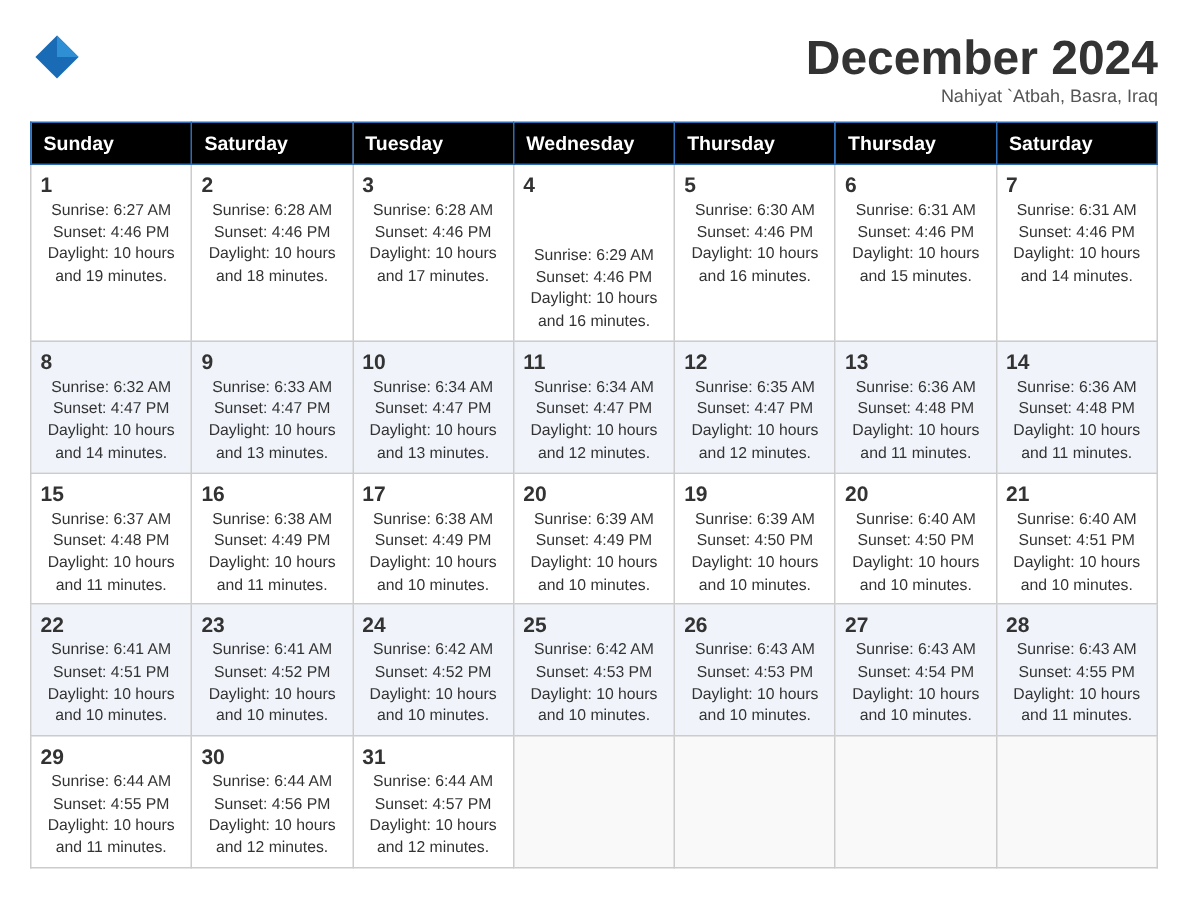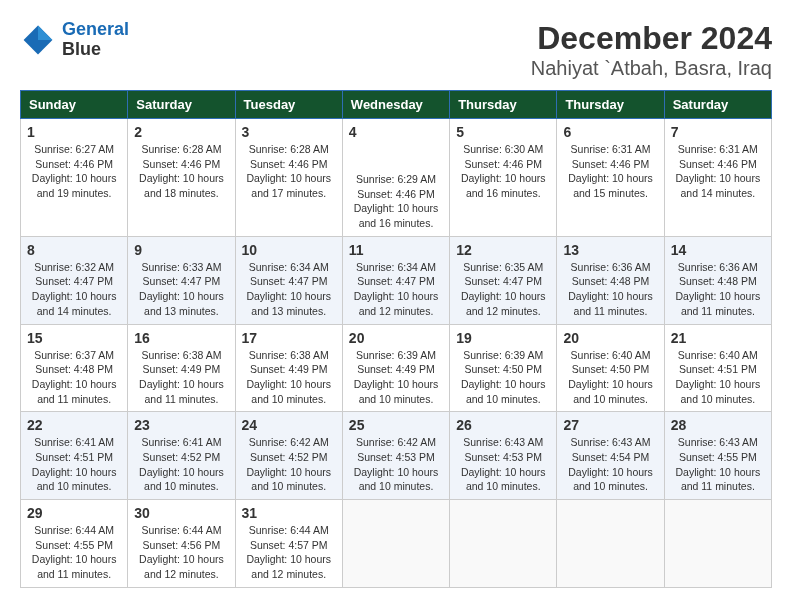--- a/index.html
+++ b/index.html
@@ -36,31 +36,31 @@
     }
     .title-block {
       text-align: right;
     }
     .title-block h1 {
       font-size: 32px;
       font-weight: bold;
       color: #333;
     }
     .title-block h2 {
-      font-size: 20px;
+      font-size: 12px;
       font-weight: normal;
       color: #555;
     }
     .calendar {
       width: 100%;
       border-collapse: collapse;
       font-size: 11px;
     }
     .calendar thead tr th {
-      background-color: #14532d;
+      background-color: #000000;
       color: #fff;
       text-align: left;
       padding: 6px 8px;
       font-size: 13px;
       font-weight: bold;
       border: 1px solid #2e6db4;
     }
     .calendar tbody tr td {
       border: 1px solid #ccc;
       vertical-align: top;
@@ -93,23 +93,20 @@
   </style>
 </head>
 <body>
 
 <div class="header">
   <div class="logo">
     <svg class="logo-icon" viewBox="0 0 40 40">
       <polygon points="20,4 36,20 20,36 4,20" fill="#1a6bb5"></polygon>
       <polygon points="20,4 36,20 20,20" fill="#2e8fd4"></polygon>
     </svg>
-    <div class="logo-text">
-      <span>General</span><br><span style="color:#333">Blue</span>
-    </div>
   </div>
   <div class="title-block">
     <h1>December 2024</h1>
     <h2>Nahiyat `Atbah, Basra, Iraq</h2>
   </div>
 </div>
 
 <table class="calendar">
   <thead>
     <tr id="header-row">

